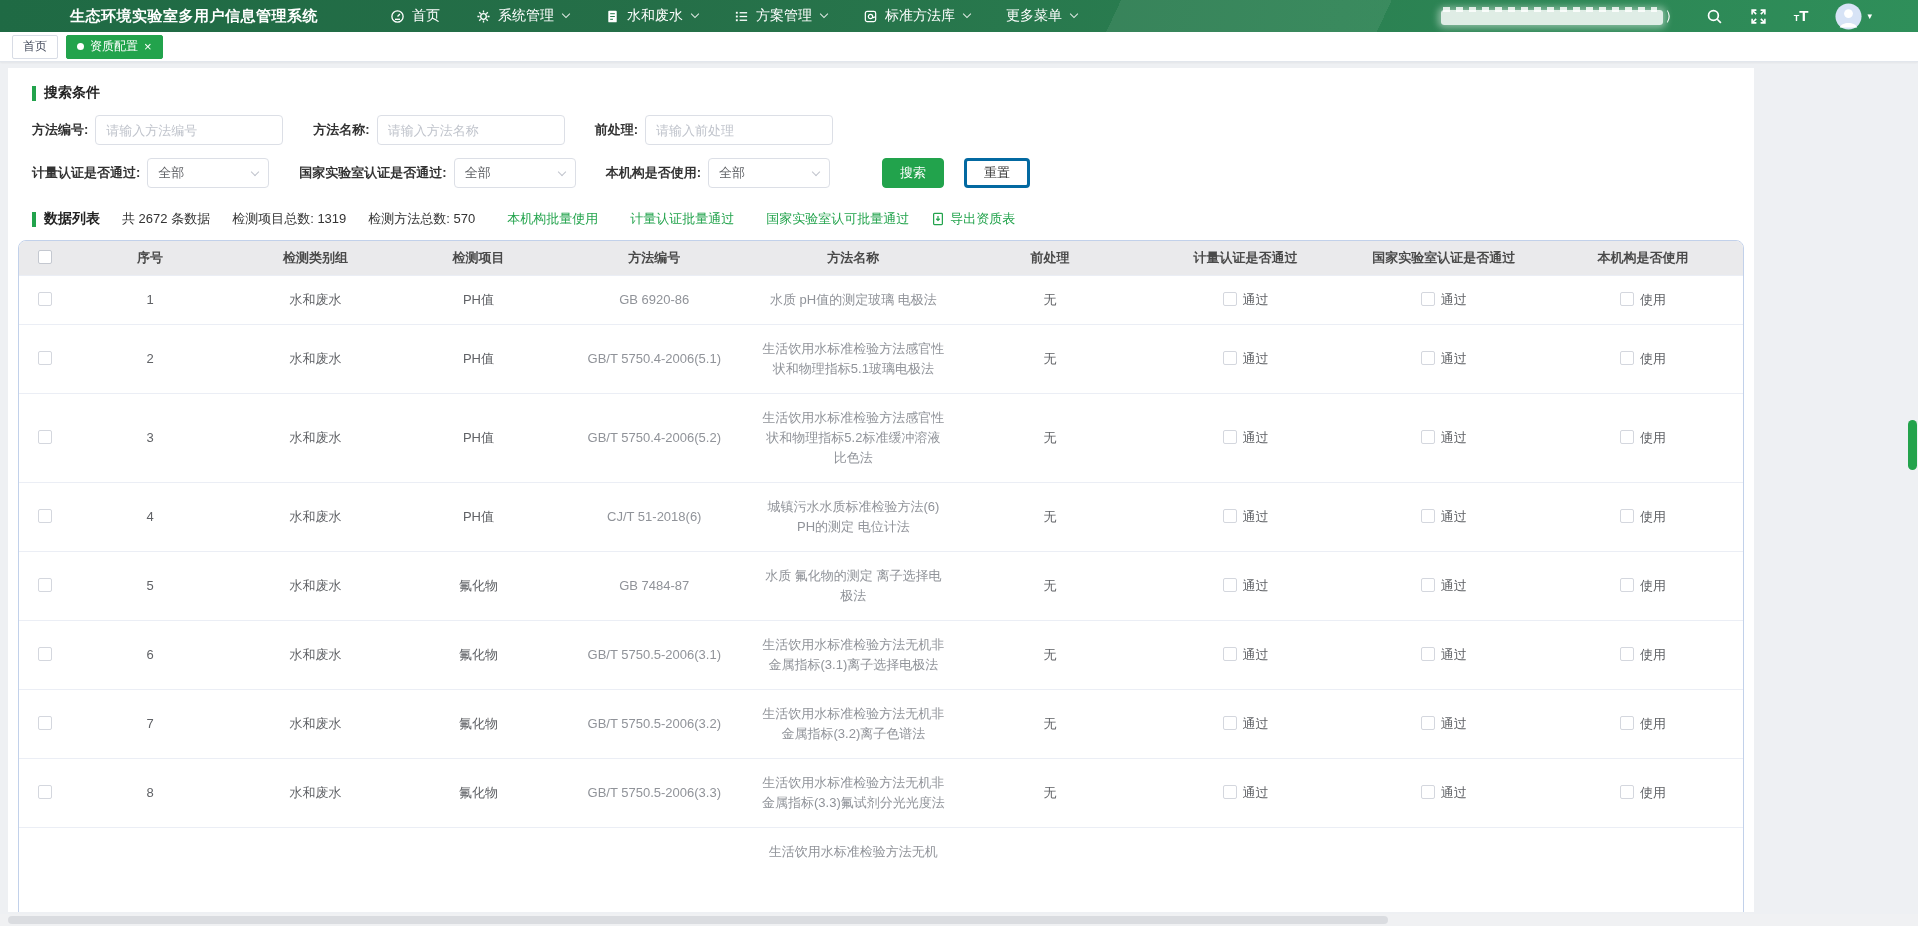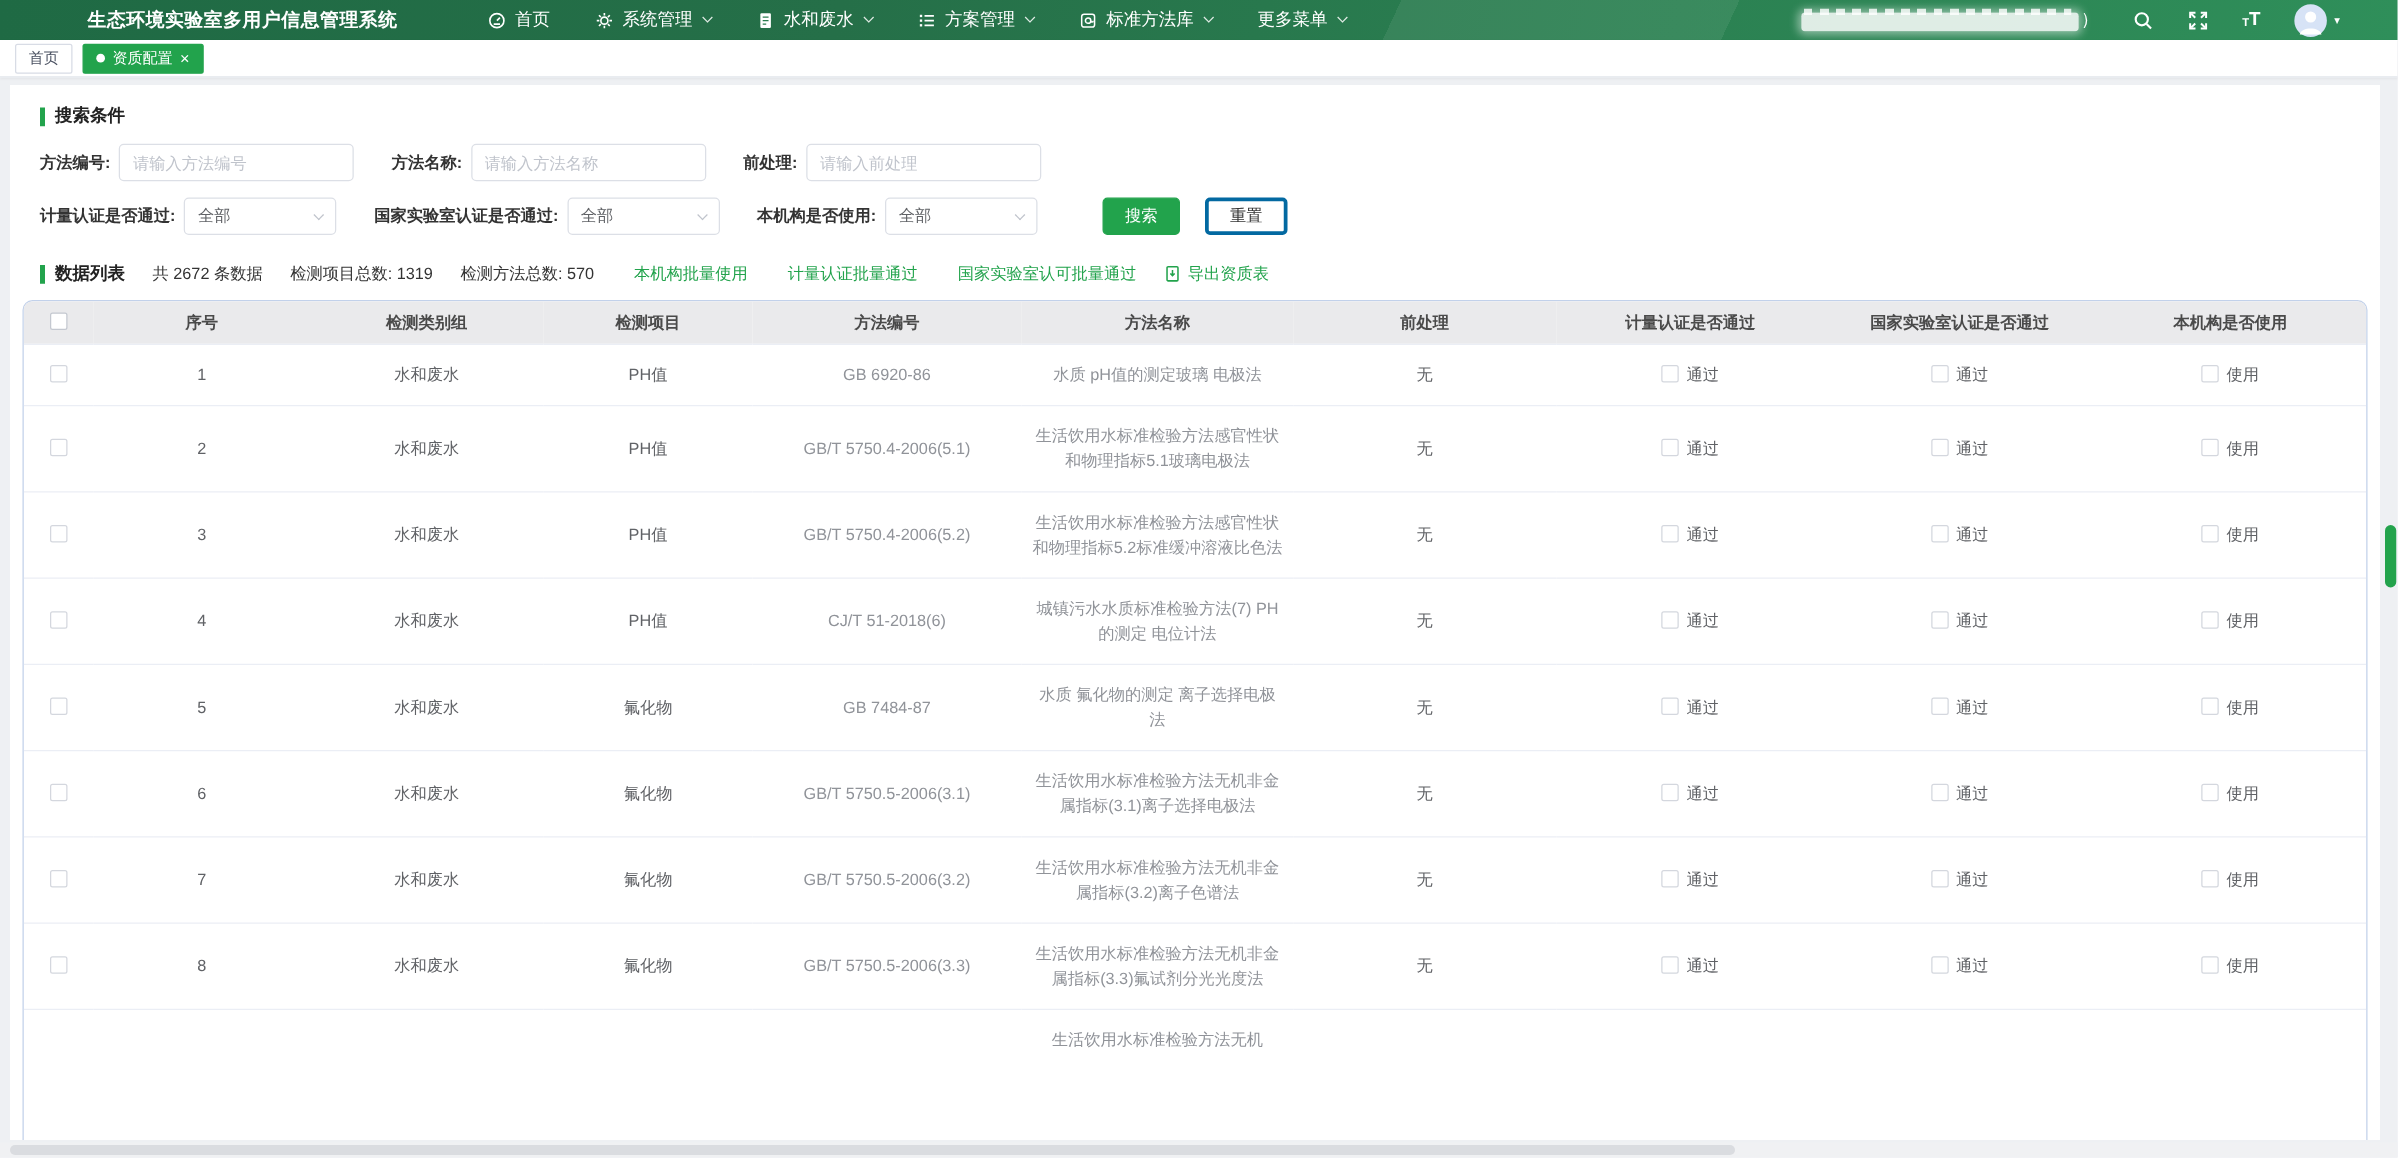--- a/index.html
+++ b/index.html
@@ -36,21 +36,21 @@
   .tabbar { position:absolute; top:32px; left:0; width:100%; height:30px; background:#fff;
     border-bottom:1px solid #e2e6ec; box-shadow:0 1px 2px rgba(0,0,0,.05);
     display:flex; align-items:center; gap:8px; padding-left:12px; }
   .tab { height:24px; display:inline-flex; align-items:center; gap:6px; padding:0 10px;
     border:1px solid #d8dce5; background:#fff; color:#495060; font-size:12px; cursor:pointer; border-radius:2px; }
   .tab.active { background:#22a34c; border-color:#22a34c; color:#fff; }
   .tab-dot { width:7px; height:7px; border-radius:50%; background:#fff; }
   .tab-close { font-size:13px; line-height:1; }
 
   
-  .card { position:absolute; top:68px; left:8px; width:1896px; height:844px;
+  .card { position:absolute; top:68px; left:8px; width:1746px; height:844px;
     background:#fff; overflow:hidden; padding:16px 10px 0 10px; }
   .section-title { display:flex; align-items:center; gap:8px; margin-left:14px;
     font-size:14px; font-weight:bold; color:#222; }
   .green-bar { width:4px; height:15px; background:#22a34c; }
 
   .search-row { display:flex; align-items:center; margin:13px 0 0 14px; }
   .field { display:flex; align-items:center; margin-right:30px; }
   .field label { font-size:13px; font-weight:bold; color:#333; margin-right:7px; white-space:nowrap; }
   .text-input { width:188px; height:30px; border:1px solid #dcdfe6; border-radius:4px;
     padding:0 10px; font-size:13px; color:#606266; outline:none; background:#fff; }
@@ -347,21 +347,21 @@
       <span class="cb"></span><span class="cb-label">使用</span>
     </td>
   </tr>
 
   <tr>
     <td><span class="cb"></span></td>
     <td>4</td>
     <td>水和废水</td>
     <td>PH值</td>
     <td class="gray">CJ/T 51-2018(6)</td>
-    <td class="gray">城镇污水水质标准检验方法(7) PH的测定 电位计法</td>
+    <td class="gray">城镇污水水质标准检验方法(6) PH的测定 电位计法</td>
     <td>无</td>
     <td>
       <span class="cb"></span><span class="cb-label">通过</span>
     </td>
     <td>
       <span class="cb"></span><span class="cb-label">通过</span>
     </td>
     <td>
       <span class="cb"></span><span class="cb-label">使用</span>
     </td>

